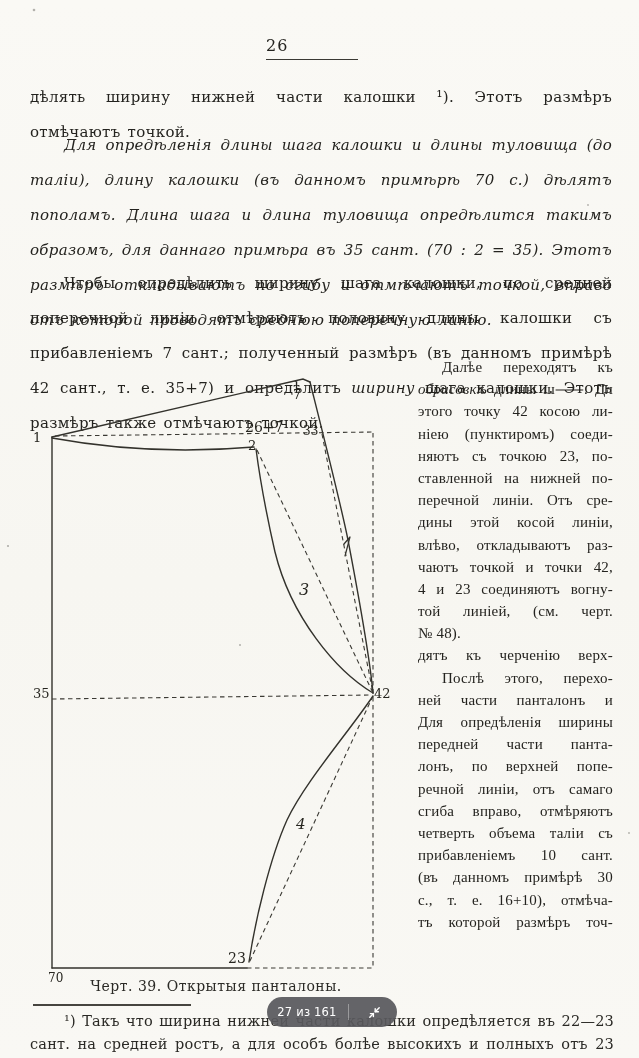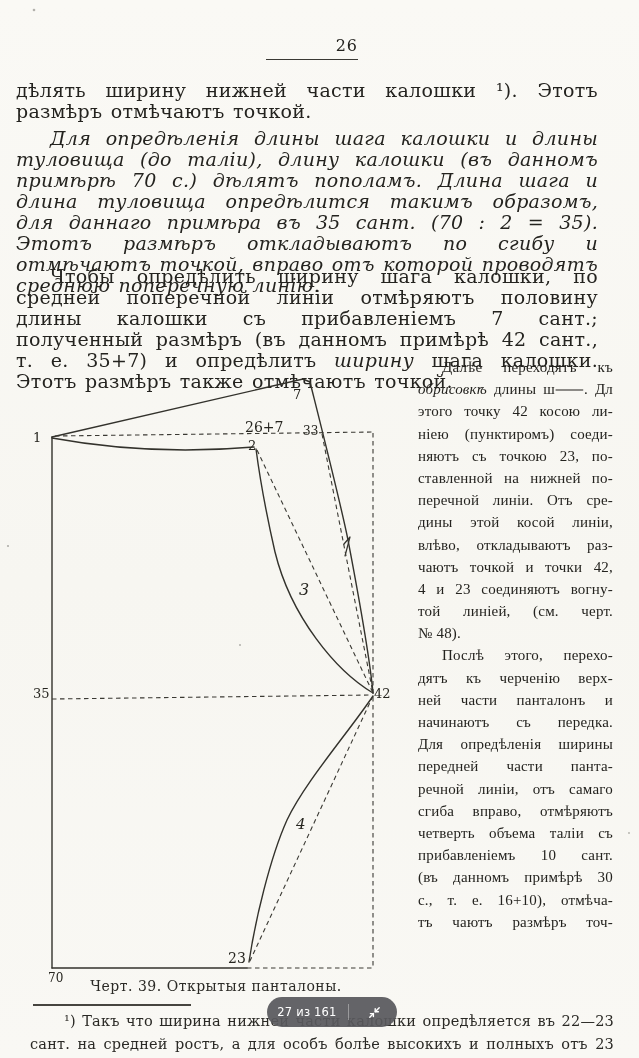--- a/index.html
+++ b/index.html
@@ -8,26 +8,26 @@
     position:relative;
     width:639px;height:1058px;
     margin:0 auto;
     background:linear-gradient(180deg,#faf9f5 0%,#f7f6f1 55%,#f9f8f4 100%);
     font-family:"DejaVu Serif", serif;
     color:#24231f;
     overflow:hidden;
   }
   .page-number{
     position:absolute;top:36px;left:266px;width:92px;
-    text-align:right;font-size:16px;letter-spacing:1px;
+    text-align:left;font-size:16px;letter-spacing:1px;
     border-bottom:1.5px solid #3a3934;padding-bottom:4px;
   }
   .para{
-    position:absolute;left:16px;width:582px;
-    font-size:19px;line-height:21px;
+    position:absolute;left:30px;width:582px;
+    font-size:15px;line-height:35px;
     text-align:justify;letter-spacing:0.3px;word-spacing:2px;
   }
   .para.indent{text-indent:34px;}
   .ital{font-style:italic;}
   .right-col{
     position:absolute;left:418px;top:356px;width:195px;
     font-size:15px;color:#24231f;
   }
   .rline{
     height:22.2px;line-height:22.2px;white-space:nowrap;
@@ -148,33 +148,33 @@
     <div class="rline">ніею (пунктиромъ) соеди-</div>
     <div class="rline">няютъ съ точкою 23, по-</div>
     <div class="rline">ставленной на нижней по-</div>
     <div class="rline">перечной линіи. Отъ сре-</div>
     <div class="rline">дины этой косой линіи,</div>
     <div class="rline">влѣво, откладываютъ раз-</div>
     <div class="rline">чаютъ точкой и точки 42,</div>
     <div class="rline">4 и 23 соединяютъ вогну-</div>
     <div class="rline">той линіей, (см. черт.</div>
     <div class="rline last">№ 48).</div>
+    <div class="rline">дятъ къ черченію верх-</div>
     <div class="rline first">Послѣ этого, перехо-</div>
-    <div class="rline">дятъ къ черченію верх-</div>
     <div class="rline">ней части панталонъ и</div>
-    <div class="rline">начинаютъ съ передка.</div>
     <div class="rline">Для опредѣленія ширины</div>
     <div class="rline">передней части панта-</div>
+    <div class="rline">лонъ, по верхней попе-</div>
     <div class="rline">речной линіи, отъ самаго</div>
     <div class="rline">сгиба вправо, отмѣряютъ</div>
     <div class="rline">четверть объема таліи съ</div>
     <div class="rline">прибавленіемъ 10 сант.</div>
     <div class="rline">(въ данномъ примѣрѣ 30</div>
     <div class="rline">с., т. е. 16+10), отмѣча-</div>
-    <div class="rline">тъ чаютъ размѣръ точ-</div>
+    <div class="rline">тъ которой размѣръ точ-</div>
   </div>
 
   <div class="fig-caption">Черт. 39. Открытыя панталоны.</div>
 
   <div class="footnote-rule"></div>
   <div class="footnote">¹) Такъ что ширина нижней части калошки опредѣляется въ 22—23 сант. на средней ростъ, а для особъ болѣе высокихъ и полныхъ отъ 23 до 25.</div>
 
   <div class="pill">
     <div class="pill-text">27 из 161</div>
     <div class="pill-divider"></div>

